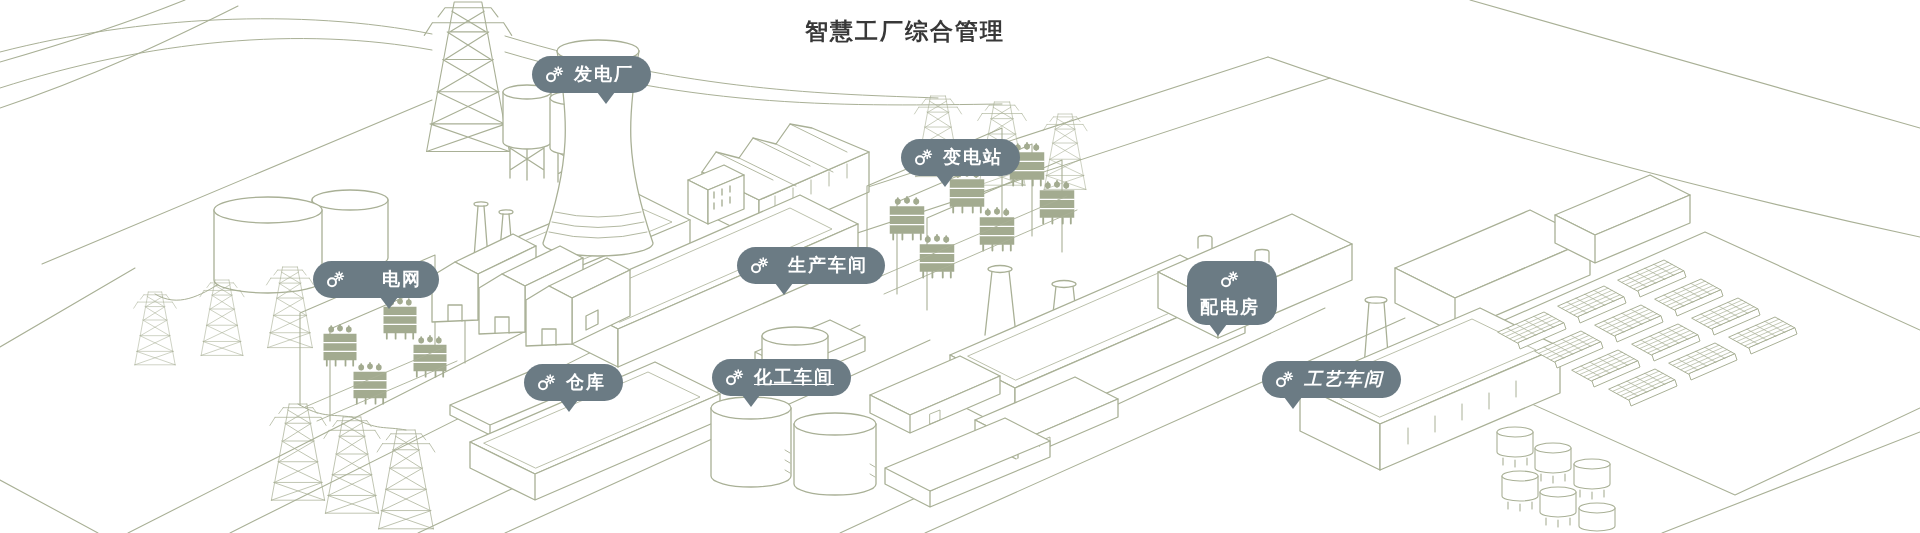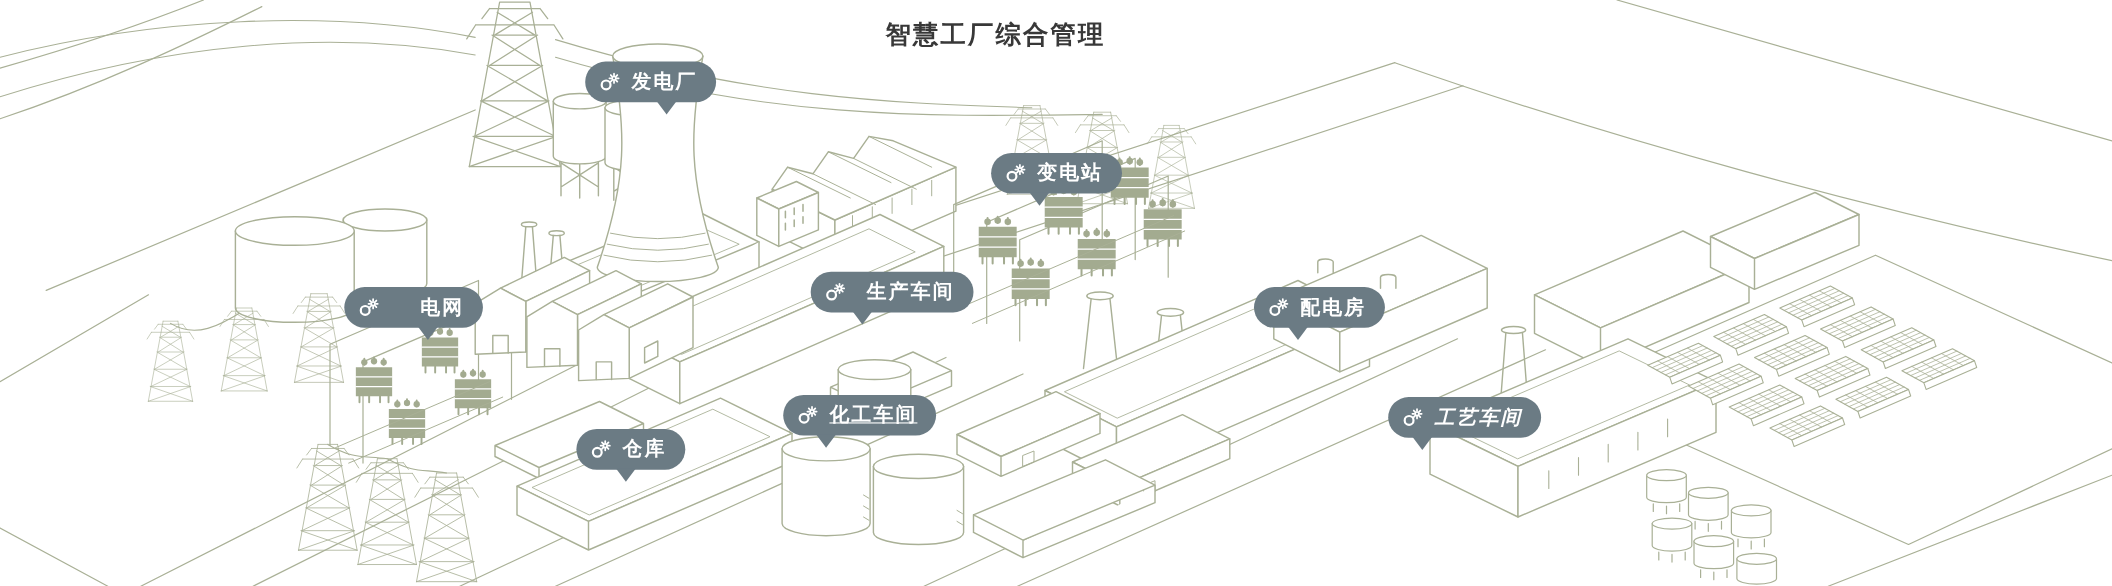--- a/index.html
+++ b/index.html
@@ -21,22 +21,22 @@
   }
   .badge::after{
     content:"";position:absolute;bottom:-11px;left:48%;transform:translateX(-50%);
     border:9px solid transparent;border-top:12px solid var(--badge);border-bottom:none;
   }
   .badge .bicon{display:inline-flex;width:20px;height:20px;}
   .b-power-plant{left:532px;top:56px;}   .b-power-plant::after{left:62%;}
   .b-substation{left:901px;top:139px;}   .b-substation::after{left:37%;}
   .b-grid{left:313px;top:261px;gap:36px;}         .b-grid::after{left:60%;}
   .b-production{left:737px;top:247px;gap:18px;}   .b-production::after{left:32%;}
-  .b-distribution{left:1140px;top:261px;}.b-distribution::after{left:34%;}
-  .b-warehouse{left:524px;top:390px;}    .b-warehouse::after{left:45%;}
+  .b-distribution{left:1187px;top:261px;flex-direction:column;}.b-distribution::after{left:34%;}
+  .b-warehouse{left:524px;top:364px;}    .b-warehouse::after{left:45%;}
   .b-chemical{left:712px;top:359px;text-decoration:underline;}     .b-chemical::after{left:28%;}
   .b-process{left:1262px;top:361px;font-style:italic;}     .b-process::after{left:22%;}
 </style>
 </head>
 <body>
 
 <div class="stage">
 
 <svg class="scene" width="1920" height="533" viewBox="0 0 1920 533">
   <defs>

